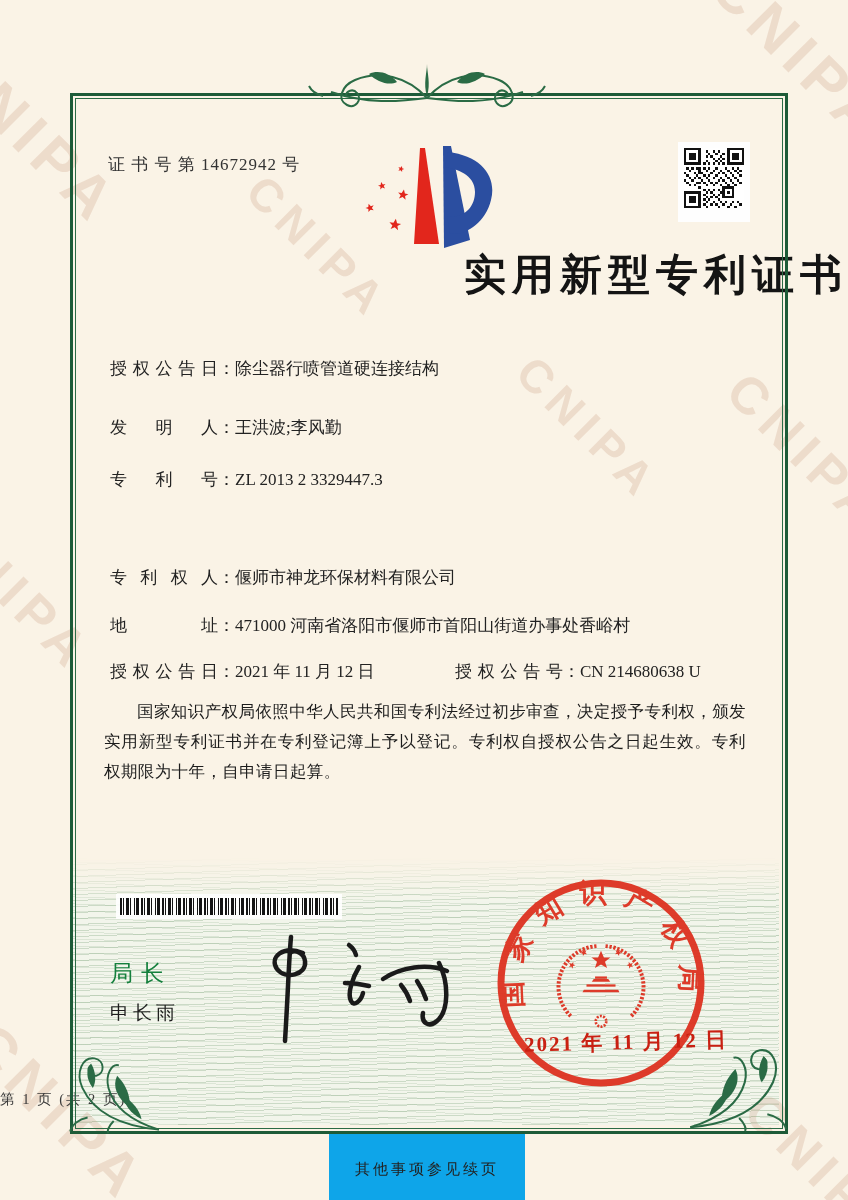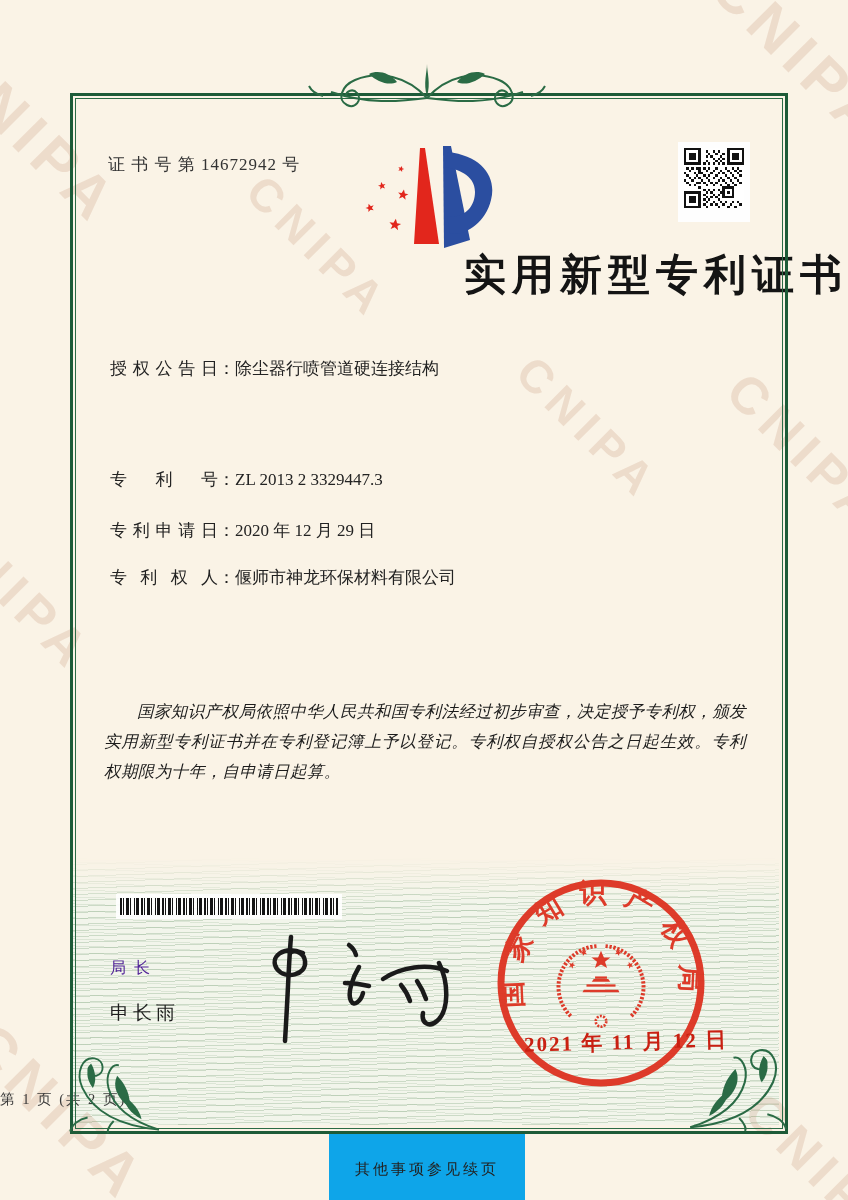--- a/index.html
+++ b/index.html
@@ -37,33 +37,33 @@
   .qr-box svg{display:block; margin:6px auto 0;}
   .doc-title{position:absolute; left:0; top:247px; width:100%; text-align:right; z-index:3;
     font-size:42px; font-weight:bold; letter-spacing:6px; color:#141414;}
   
   .row{position:absolute; left:110px; z-index:3; font-size:17px; white-space:nowrap; color:#222;}
   .lbl{display:inline-block; width:108px; text-align:justify; text-align-last:justify; vertical-align:top;}
   .val{margin-left:0;}
   .grant-second{position:absolute; left:345px; top:0;}
   
   .paras{position:absolute; left:104px; top:697px; width:642px; z-index:3;
-    font-size:16.5px; line-height:1.83; letter-spacing:.4px; text-align:justify; color:#1c1c1c;font-style:italic;}
+    font-size:16.5px; line-height:1.83; letter-spacing:.4px; text-align:justify; color:#1c1c1c;}
   .paras p{margin:0; text-indent:2em;}
   
   .barcode{position:absolute; left:116px; top:894px; width:226px; height:25px; background:rgba(255,255,255,.9); z-index:3; padding:0;}
   .barcode-bars{position:absolute; left:4px; top:4px; width:218px; height:17px;
     background:repeating-linear-gradient(90deg,
       #141414 0 2px, rgba(0,0,0,0) 2px 3px,
       #141414 3px 4px, rgba(0,0,0,0) 4px 6px,
       #141414 6px 9px, rgba(0,0,0,0) 9px 10px,
       #141414 10px 11px, rgba(0,0,0,0) 11px 14px,
       #141414 14px 15px, rgba(0,0,0,0) 15px 16px,
       #141414 16px 19px, rgba(0,0,0,0) 19px 21px);}
-  .signer-title{position:absolute; left:110px; top:958px; z-index:3; font-size:16px; letter-spacing:8px; color:#4c1d95;}
+  .signer-title{position:absolute; left:110px; top:958px; z-index:3; font-size:23px; letter-spacing:8px; color:#15803d;}
   .signer-name{position:absolute; left:110px; top:1000px; z-index:3; font-size:19px; letter-spacing:4px; color:#1e1e1e;}
   .signature{position:absolute; left:245px; top:923px; z-index:3;}
   .seal{position:absolute; left:492px; top:874px; z-index:3; opacity:.95;}
   .seal-date{position:absolute; left:524px; top:1028px; z-index:3; font-size:21px; font-weight:bold;
     color:#c92012; letter-spacing:2px; transform:rotate(-1.5deg); white-space:nowrap;}
   .page-indicator{position:absolute; left:0; top:1090px; width:100%; text-align:left; z-index:3;
     font-size:14.5px; letter-spacing:2px; color:#3a3a3a;}
   .cont-note{position:absolute; left:329px; top:1134px; z-index:3; background:#0ea5e9;
     padding:26px 26px; font-size:15px; letter-spacing:3px; color:#222;}
 </style>
@@ -163,28 +163,39 @@
         <path fill="#fff" d="M17,17h3v3h-3z"></path>
         <path fill="#111" d="M18,18h1v1h-1z"></path>
     </svg>
   </div>
 
   <div class="doc-title">实用新型专利证书</div>
 
   <div class="row" style="top:357px;">
     <span class="lbl">授权公告日</span><span>：</span><span class="val">除尘器行喷管道硬连接结构</span>
   </div>
+  <div class="row" style="top:416px;">
+    <span class="lbl">发明人</span><span>：</span><span class="val">王洪波;李风勤</span>
+  </div>
   <div class="row" style="top:468px;">
     <span class="lbl">专利号</span><span>：</span><span class="val">ZL 2013 2 3329447.3</span>
   </div>
-  <div class="row" style="top:519px;">
-    <span class="lbl">专利申请日</span><span>：</span><span class="val">2020 年 12 月 29 日</span>
-  </div>
   <div class="row" style="top:566px;">
     <span class="lbl">专利权人</span><span>：</span><span class="val">偃师市神龙环保材料有限公司</span>
+  </div>
+  <div class="row" style="top:614px;">
+    <span class="lbl">地址</span><span>：</span><span class="val">471000 河南省洛阳市偃师市首阳山街道办事处香峪村</span>
+  </div>
+  <div class="row" style="top:660px;">
+    <span>
+      <span class="lbl">授权公告日</span><span>：</span><span class="val">2021 年 11 月 12 日</span>
+    </span>
+    <span class="grant-second">
+      <span class="lbl">授权公告号</span><span>：</span><span class="val">CN 214680638 U</span>
+    </span>
   </div>
 
   <div class="paras">
     <p>国家知识产权局依照中华人民共和国专利法经过初步审查，决定授予专利权，颁发实用新型专利证书并在专利登记簿上予以登记。专利权自授权公告之日起生效。专利权期限为十年，自申请日起算。</p>
   </div>
 
   <div class="barcode">
     <div class="barcode-bars"></div>
   </div>
 

